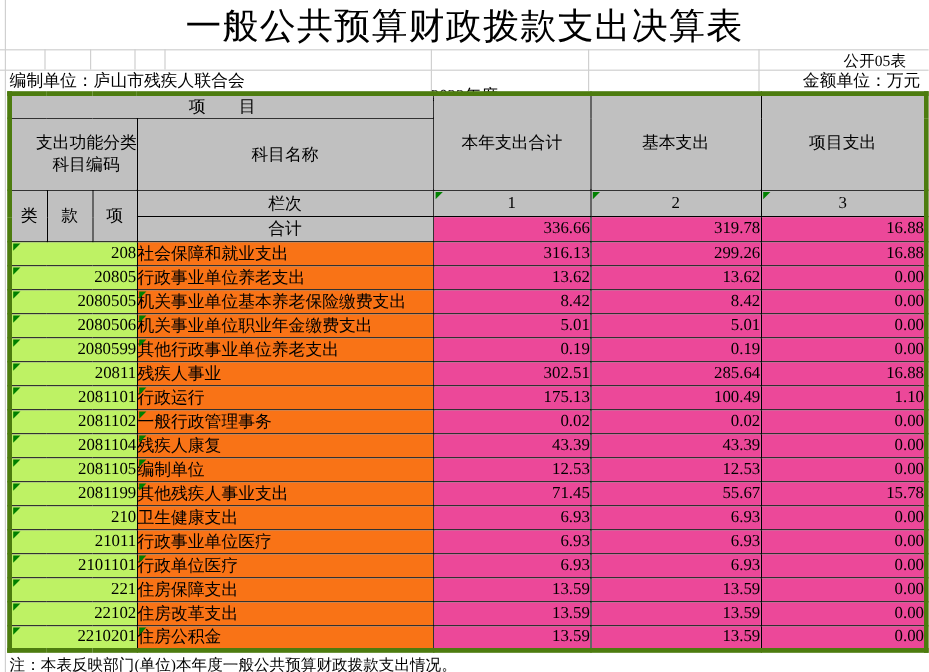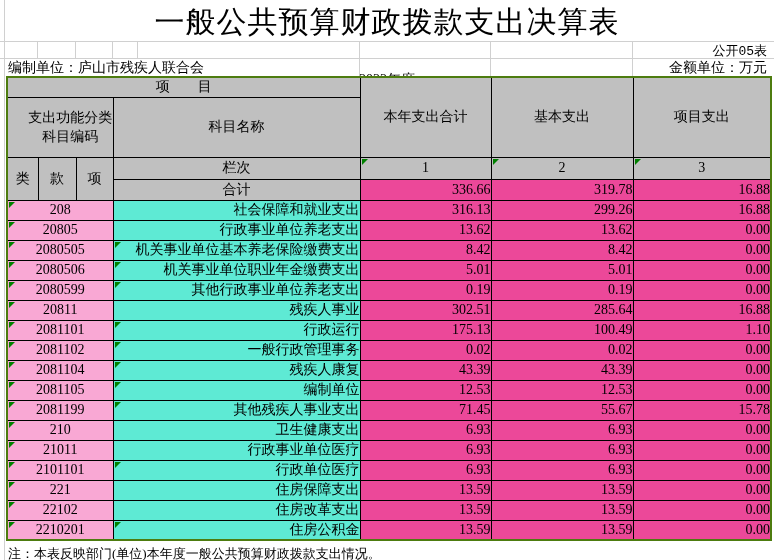--- a/index.html
+++ b/index.html
@@ -11,44 +11,44 @@
   
   .gl{position:absolute;background:#d0d0d0;}
   .gl.h{height:1px;}
   .gl.v{width:1px;}
 
   .title{
     position:absolute;top:2px;left:0;width:774px;text-align:center;
     font-size:30px;letter-spacing:1px;white-space:pre;
   }
   .sheetno{
-    position:absolute;top:42px;right:7px;font-size:13px;font-family:Liberation Mono, monospace;
+    position:absolute;top:42px;right:19px;font-size:13px;
   }
   .metarow{position:absolute;top:59px;left:0;width:774px;height:16px;font-size:14px;}
   .meta-left{position:absolute;left:8px;top:0;}
   .meta-center{position:absolute;left:359px;width:131px;top:12px;text-align:left;}
   .meta-right{position:absolute;right:7px;top:0;font-family:Liberation Mono, monospace;}
 
   table.main{
     position:absolute;left:6px;top:76px;width:764px;
     border-collapse:collapse;table-layout:fixed;
     font-size:14px;
   }
   table.main td{
     border:1px solid #000;
     vertical-align:middle;
     padding:0;
     overflow:hidden;
     white-space:nowrap;
     position:relative;
   }
-  table.main{border:2px solid #4d7c0f;}
+  table.main{border:4px solid #4d7c0f;}
   td.hdr{background:#c0c0c0;text-align:center;}
-  td.code{background:#f9a8d4;text-align:center;padding-left:3px;}
-  td.name{background:#5eead4;text-align:right;padding-left:3px;}
+  td.code{background:#bef264;text-align:right;padding-left:3px;}
+  td.name{background:#f97316;text-align:left;padding-left:3px;}
   td.name.indent{}
   td.num{background:#ec4899;text-align:right;padding-right:4px;}
   .hdr2line{line-height:19px;margin-left:20px;}
   .tri{
     position:absolute;top:1px;left:1px;width:0;height:0;
     border-top:6px solid #008000;border-right:6px solid transparent;
   }
   .note{position:absolute;top:545px;left:8px;font-size:13px;}
 </style>
 </head>

